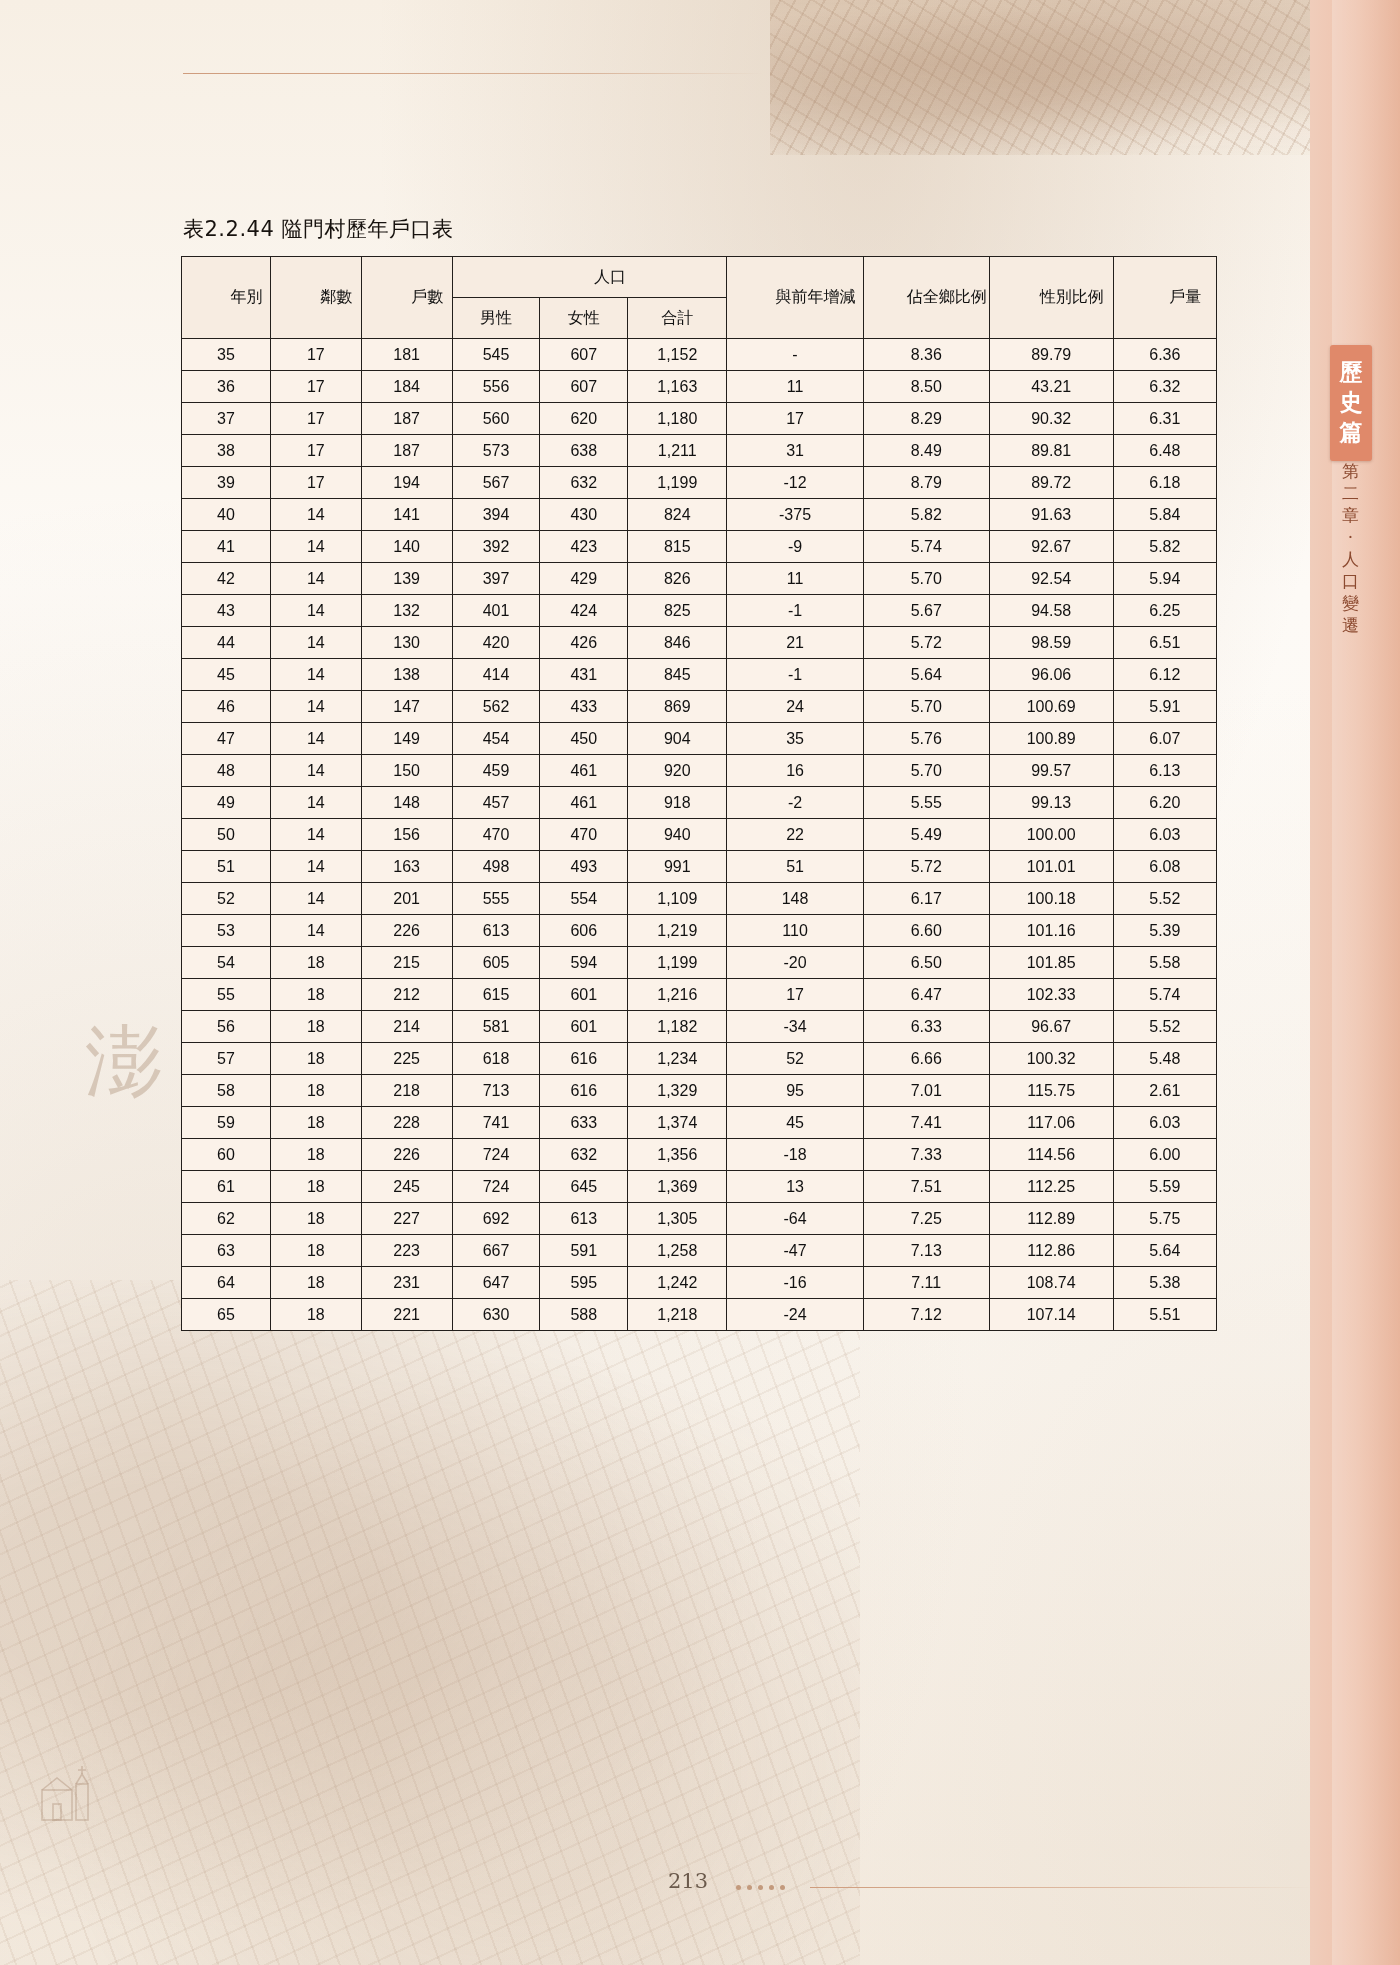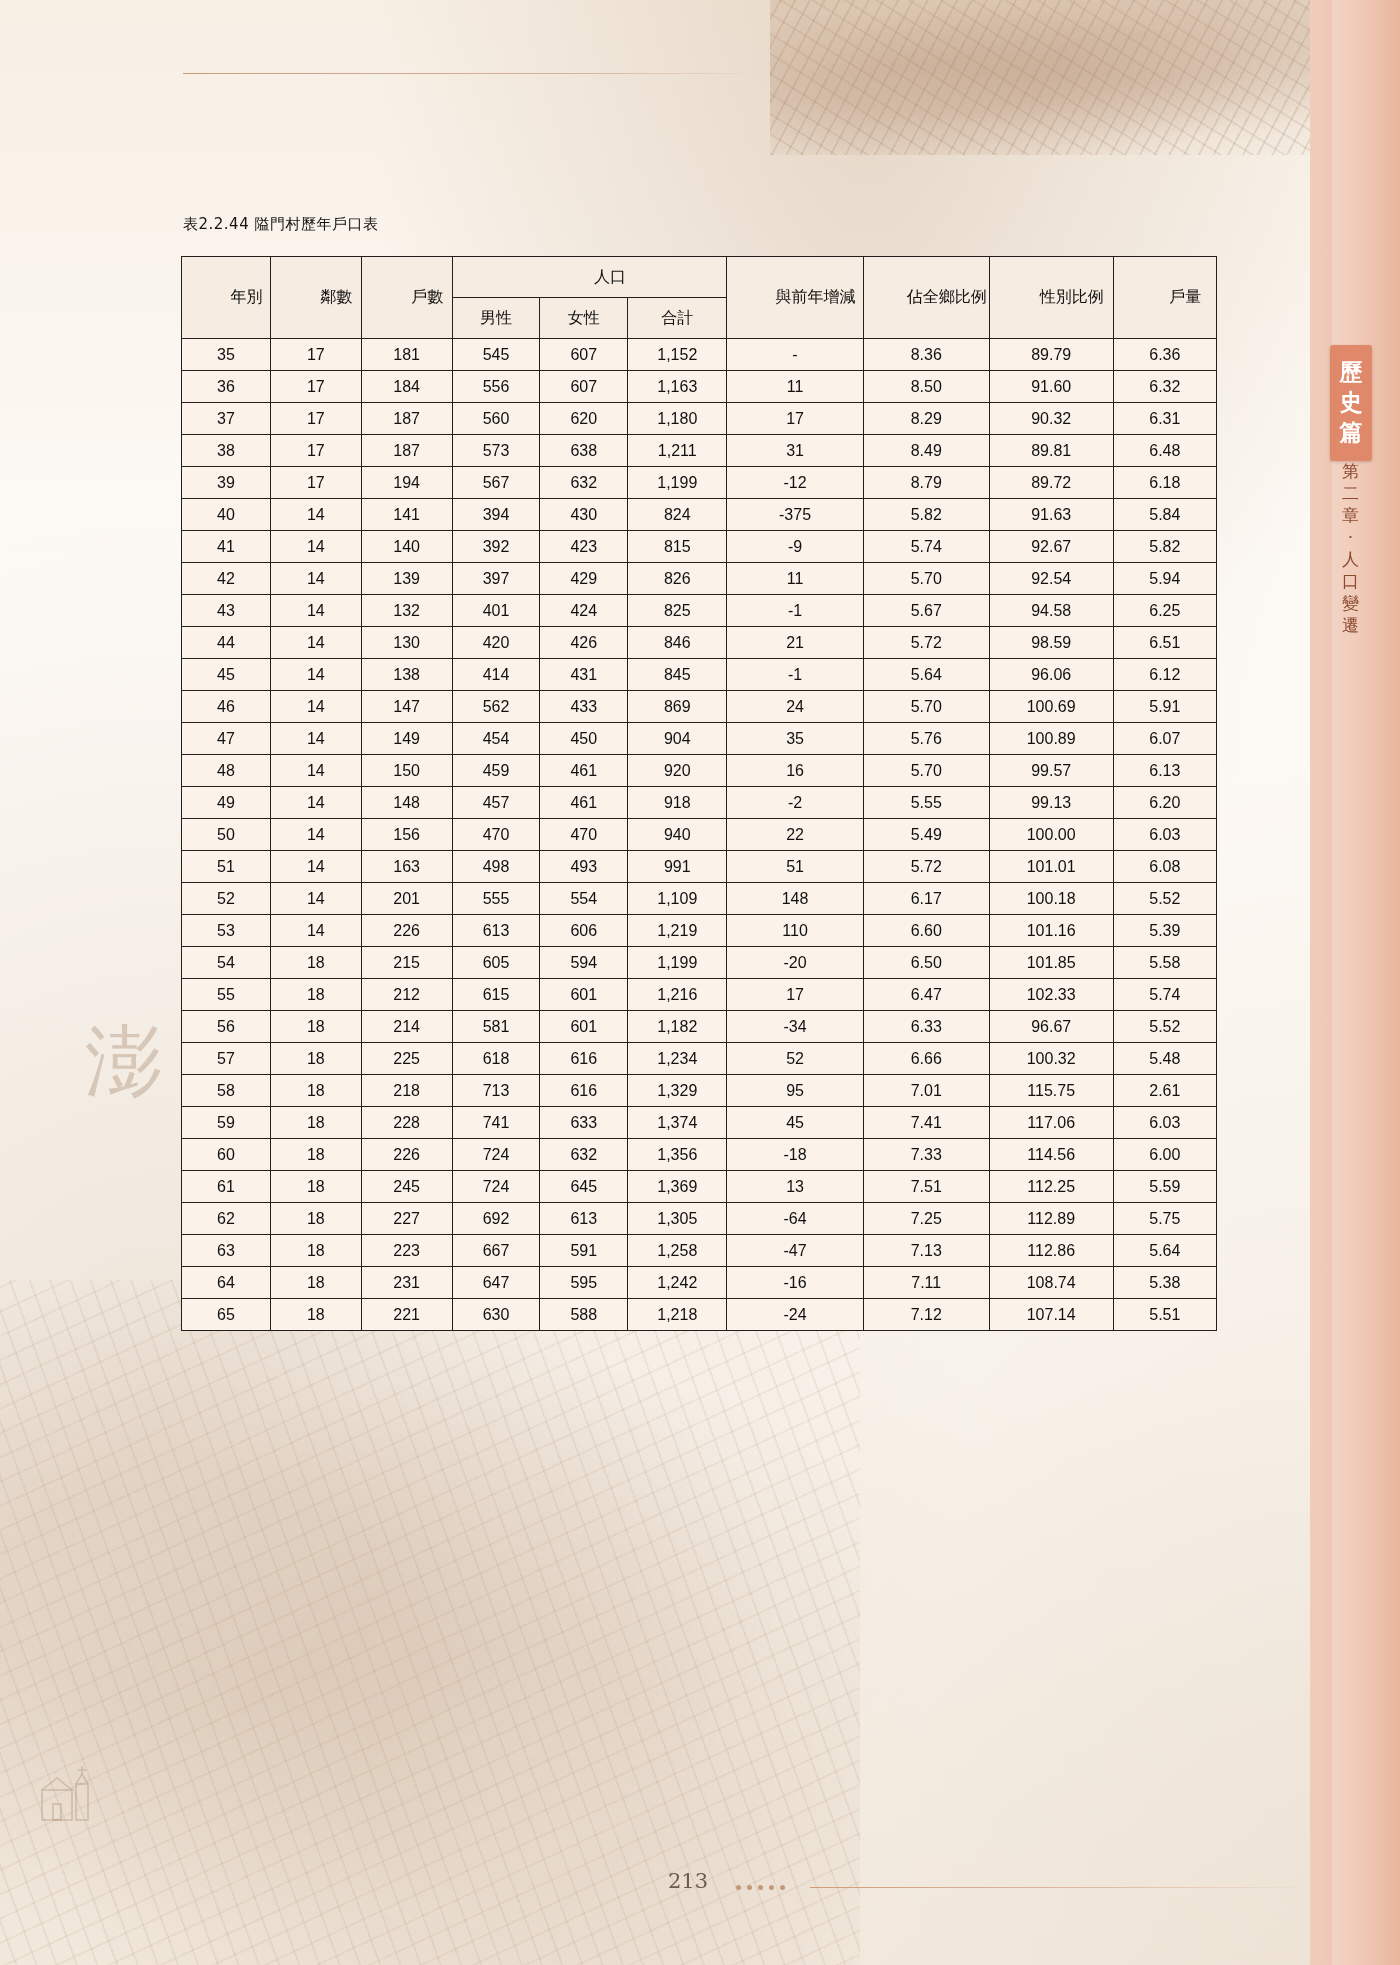--- a/index.html
+++ b/index.html
@@ -112,21 +112,21 @@
     position: absolute;
     left: 183px; top: 73px;
     width: 580px; height: 1px;
     background: linear-gradient(90deg, #cf9c7d 0%, #d8b49a 70%, rgba(216,180,154,0) 100%);
   }
 
   
   .caption {
     position: absolute;
     left: 183px; top: 215px;
-    font-size: 15px;
+    font-size: 21px;
     color: #17120e;
     font-family: "DejaVu Sans", "Liberation Sans", sans-serif;
     letter-spacing: 0.5px;
   }
 
   
   .table-wrap {
     position: absolute;
     left: 181px; top: 256px;
     width: 1036px;
@@ -287,21 +287,21 @@
         </tr>
         <tr>
           <td>36</td>
           <td>17</td>
           <td>184</td>
           <td>556</td>
           <td>607</td>
           <td>1,163</td>
           <td>11</td>
           <td>8.50</td>
-          <td>91.60</td>
+          <td>43.21</td>
           <td>6.32</td>
         </tr>
         <tr>
           <td>37</td>
           <td>17</td>
           <td>187</td>
           <td>560</td>
           <td>620</td>
           <td>1,180</td>
           <td>17</td>

